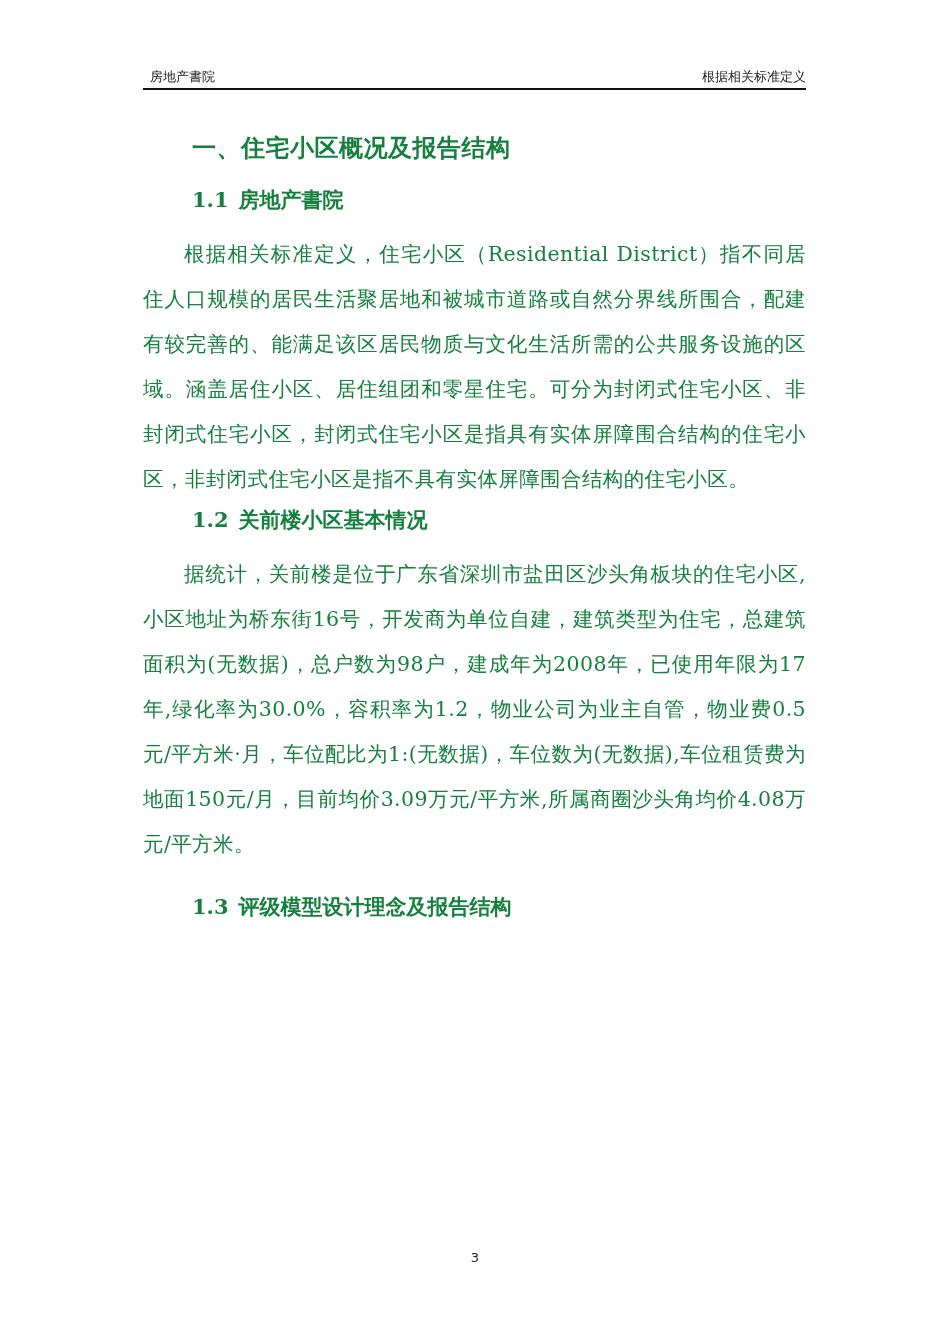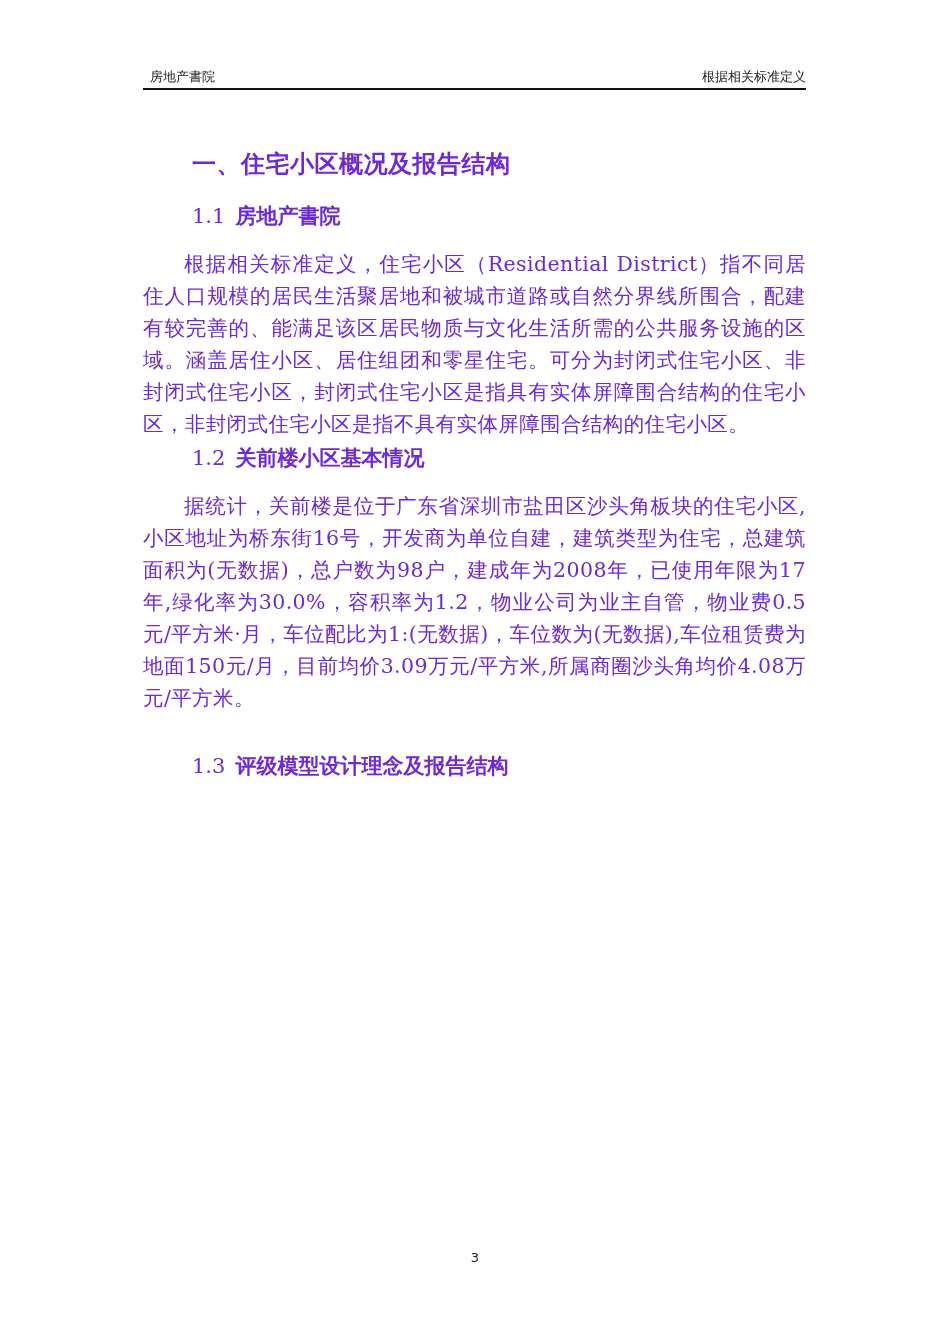--- a/index.html
+++ b/index.html
@@ -38,59 +38,59 @@
       position: absolute;
       left: 143px;
       top: 88px;
       width: 663px;
       height: 2px;
       background: #111;
     }
     .content {
       position: absolute;
       left: 143px;
-      top: 140px;
+      top: 124px;
       width: 663px;
       font-family: "DejaVu Serif", serif;
       font-size: 20.5px;
-      color: #6d28d9;
+      color: #15803d;
     }
     .h1 {
       font-family: "DejaVu Sans", sans-serif;
       font-weight: bold;
       font-size: 24px;
       margin: 0 0 0 49px;
       height: 48px;
       line-height: 48px;
       letter-spacing: 0.5px;
     }
     .h2 {
       font-family: "DejaVu Sans", sans-serif;
       font-weight: bold;
       font-size: 21px;
       margin: 0;
       padding-left: 49px;
       line-height: 36px;
     }
     .h2 .num {
       font-family: "DejaVu Serif", serif;
-      font-weight: normal;
+      font-weight: bold;
       margin-right: 10px;
       text-align: right;
     }
     .para {
       margin: 0;
       text-indent: 41px;
-      line-height: 32px;
+      line-height: 45px;
       text-align: justify;
       letter-spacing: 0.4px;
     }
     .sec1-title { margin-top: 10px; }
     .sec2-title { }
-    .sec3-title { margin-top: 34px; }
+    .sec3-title { margin-top: 22px; }
     .gap-after-h2 { height: 14px; }
     .page-number {
       position: absolute;
       left: 0;
       width: 950px;
       top: 1250px;
       text-align: center;
       font-family: "DejaVu Sans", sans-serif;
       font-size: 13px;
       color: #222;

